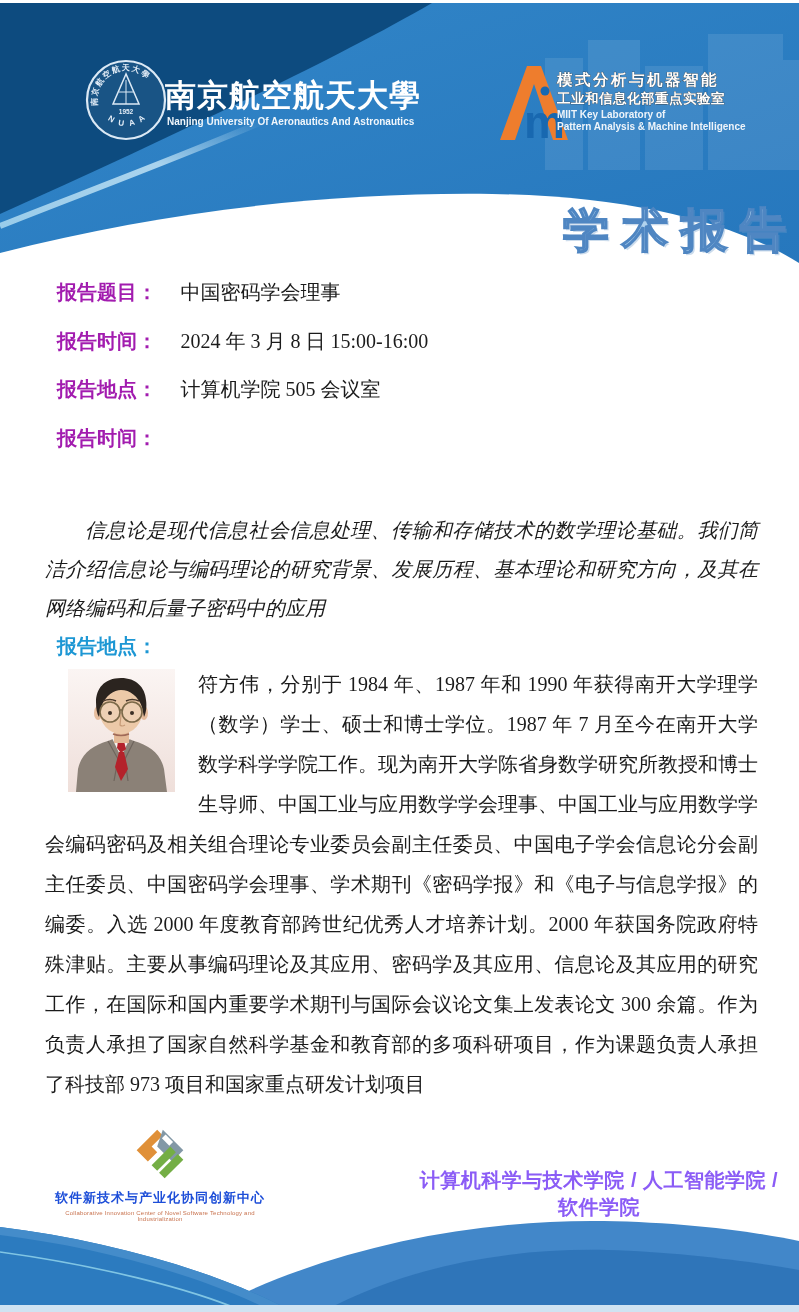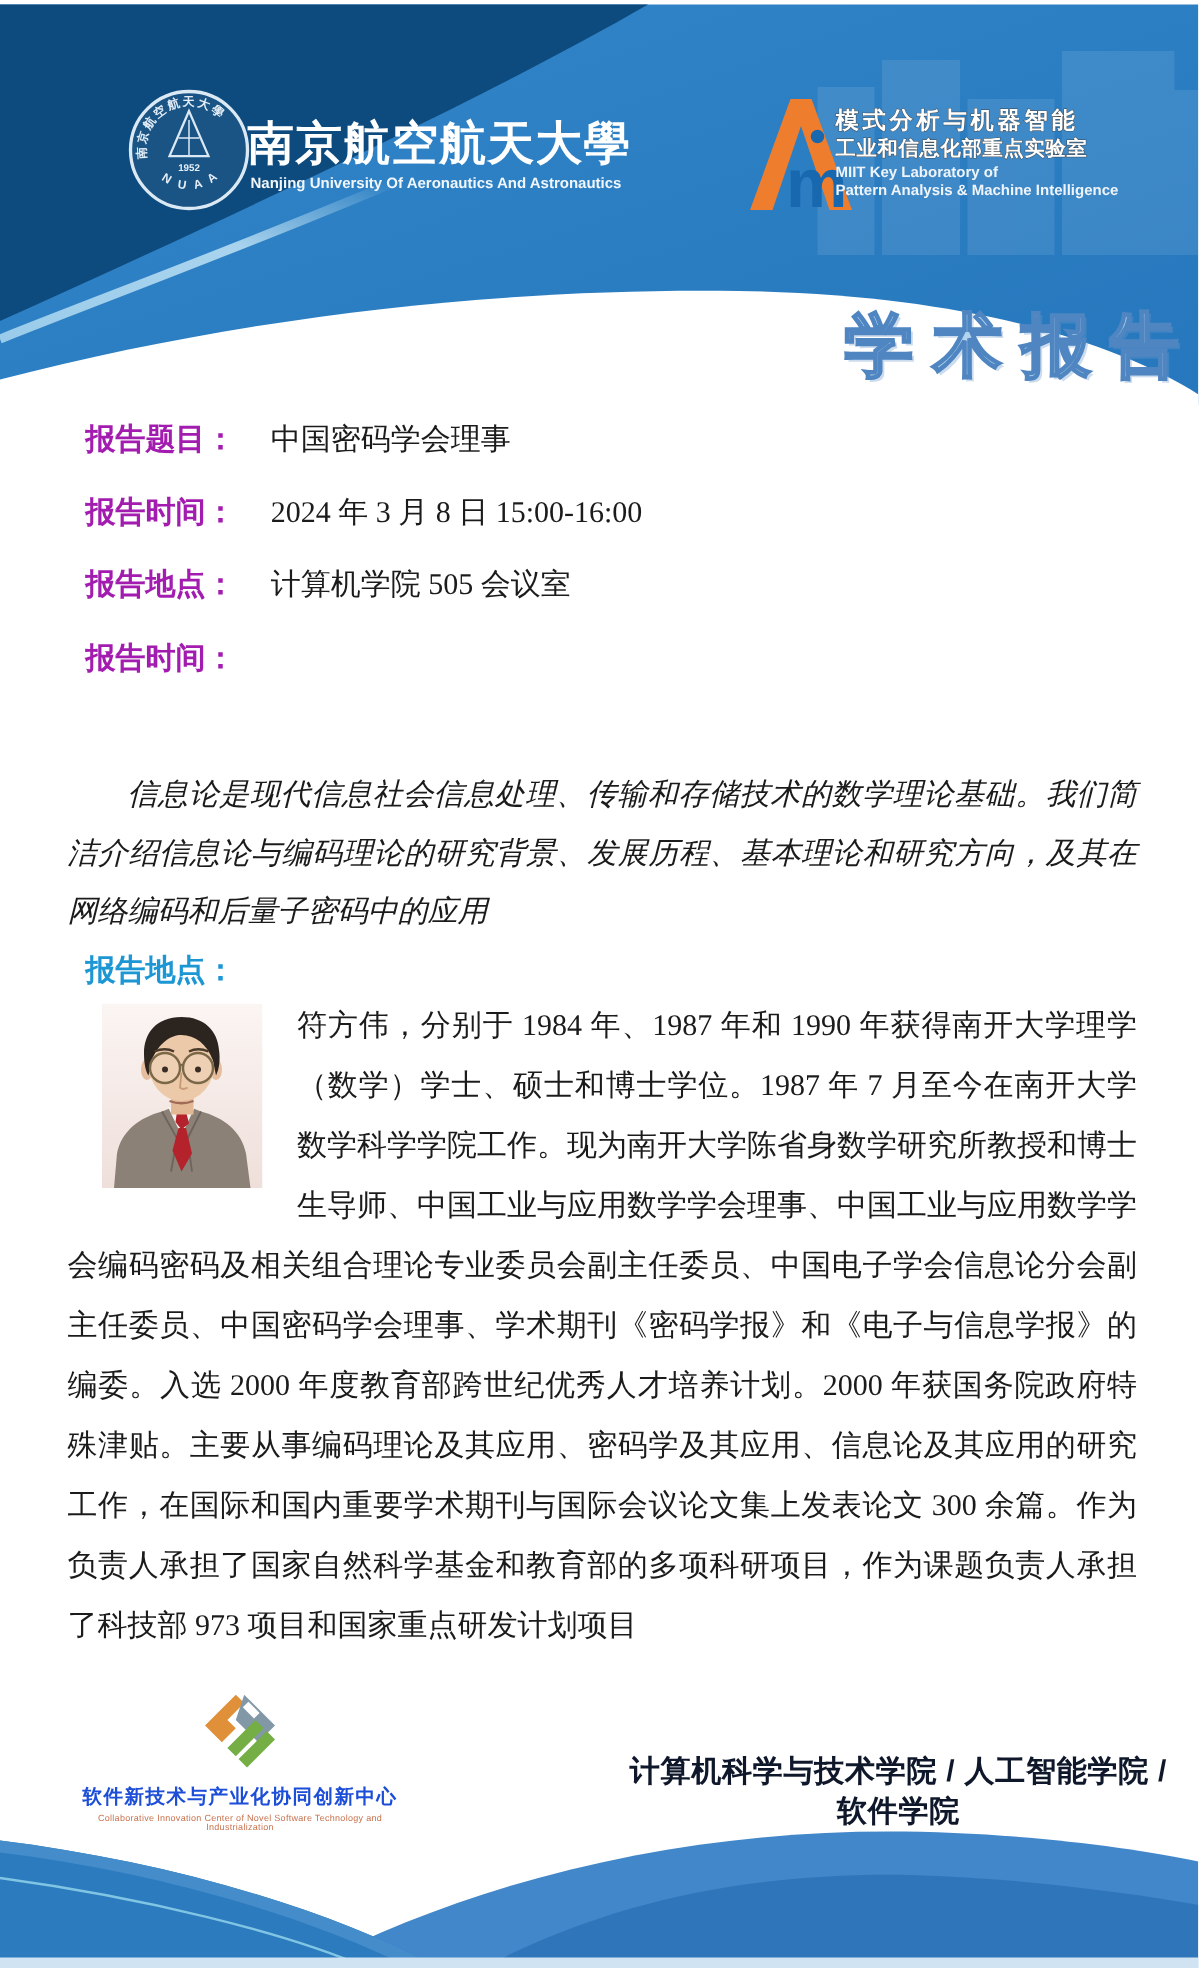--- a/index.html
+++ b/index.html
@@ -21,21 +21,21 @@
       text-indent:2em;z-index:2;font-style:italic;}
   .bio-label{position:absolute;top:633px;left:57px;font-size:20px;font-weight:bold;color:#1d97d4;z-index:2;}
   .bio{position:absolute;top:664px;left:45px;width:713px;font-size:20px;line-height:40px;
       color:#1b1b1b;font-family:"Liberation Serif","DejaVu Serif",serif;text-align:justify;z-index:2;}
   .photo{float:left;width:107px;height:123px;margin:5px 23px 2px 23px;display:block;}
   .footer-center{position:absolute;top:1126px;left:55px;width:210px;text-align:center;z-index:2;}
   .cicnst-logo{display:block;margin:0 auto;}
   .cicnst-name{font-size:13px;font-weight:bold;color:#1d4ed8;letter-spacing:1px;margin-top:5px;}
   .cicnst-en{font-size:6px;color:#c8734f;margin-top:3px;letter-spacing:0.2px;}
   .departments{position:absolute;top:1167px;left:408px;width:382px;text-align:center;
-      font-size:20px;font-weight:bold;color:#0f172a;letter-spacing:0.5px;z-index:2;}
+      font-size:20px;font-weight:bold;color:#8b5cf6;letter-spacing:0.5px;z-index:2;}
   .waves-svg{position:absolute;top:1218px;left:0;display:block;}
 </style>
 </head>
 <body>
 
 <div class="page">
 
   <svg class="header-svg" width="799" height="270" viewBox="0 0 799 270">
     <defs>
       <linearGradient id="lb" x1="0" y1="0" x2="1" y2="1">

